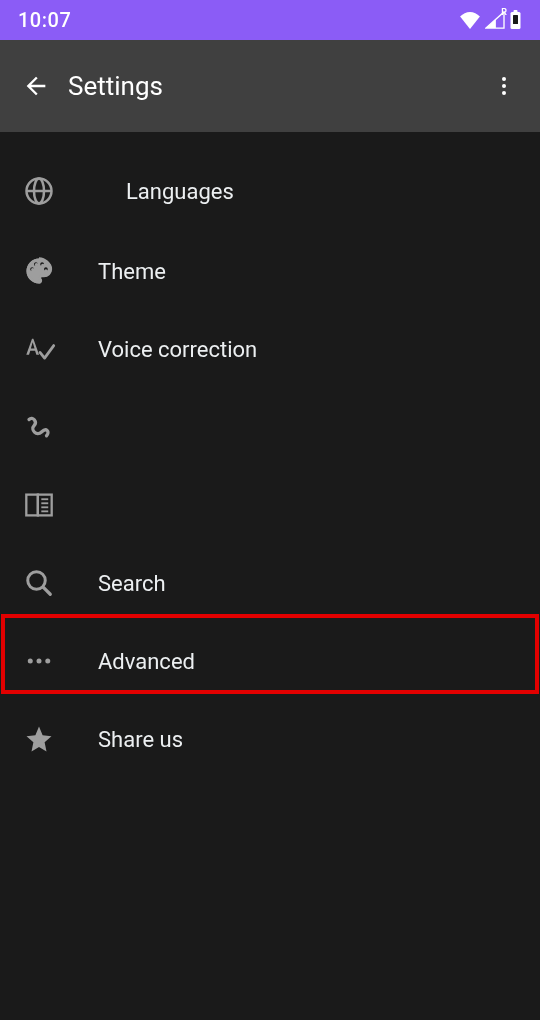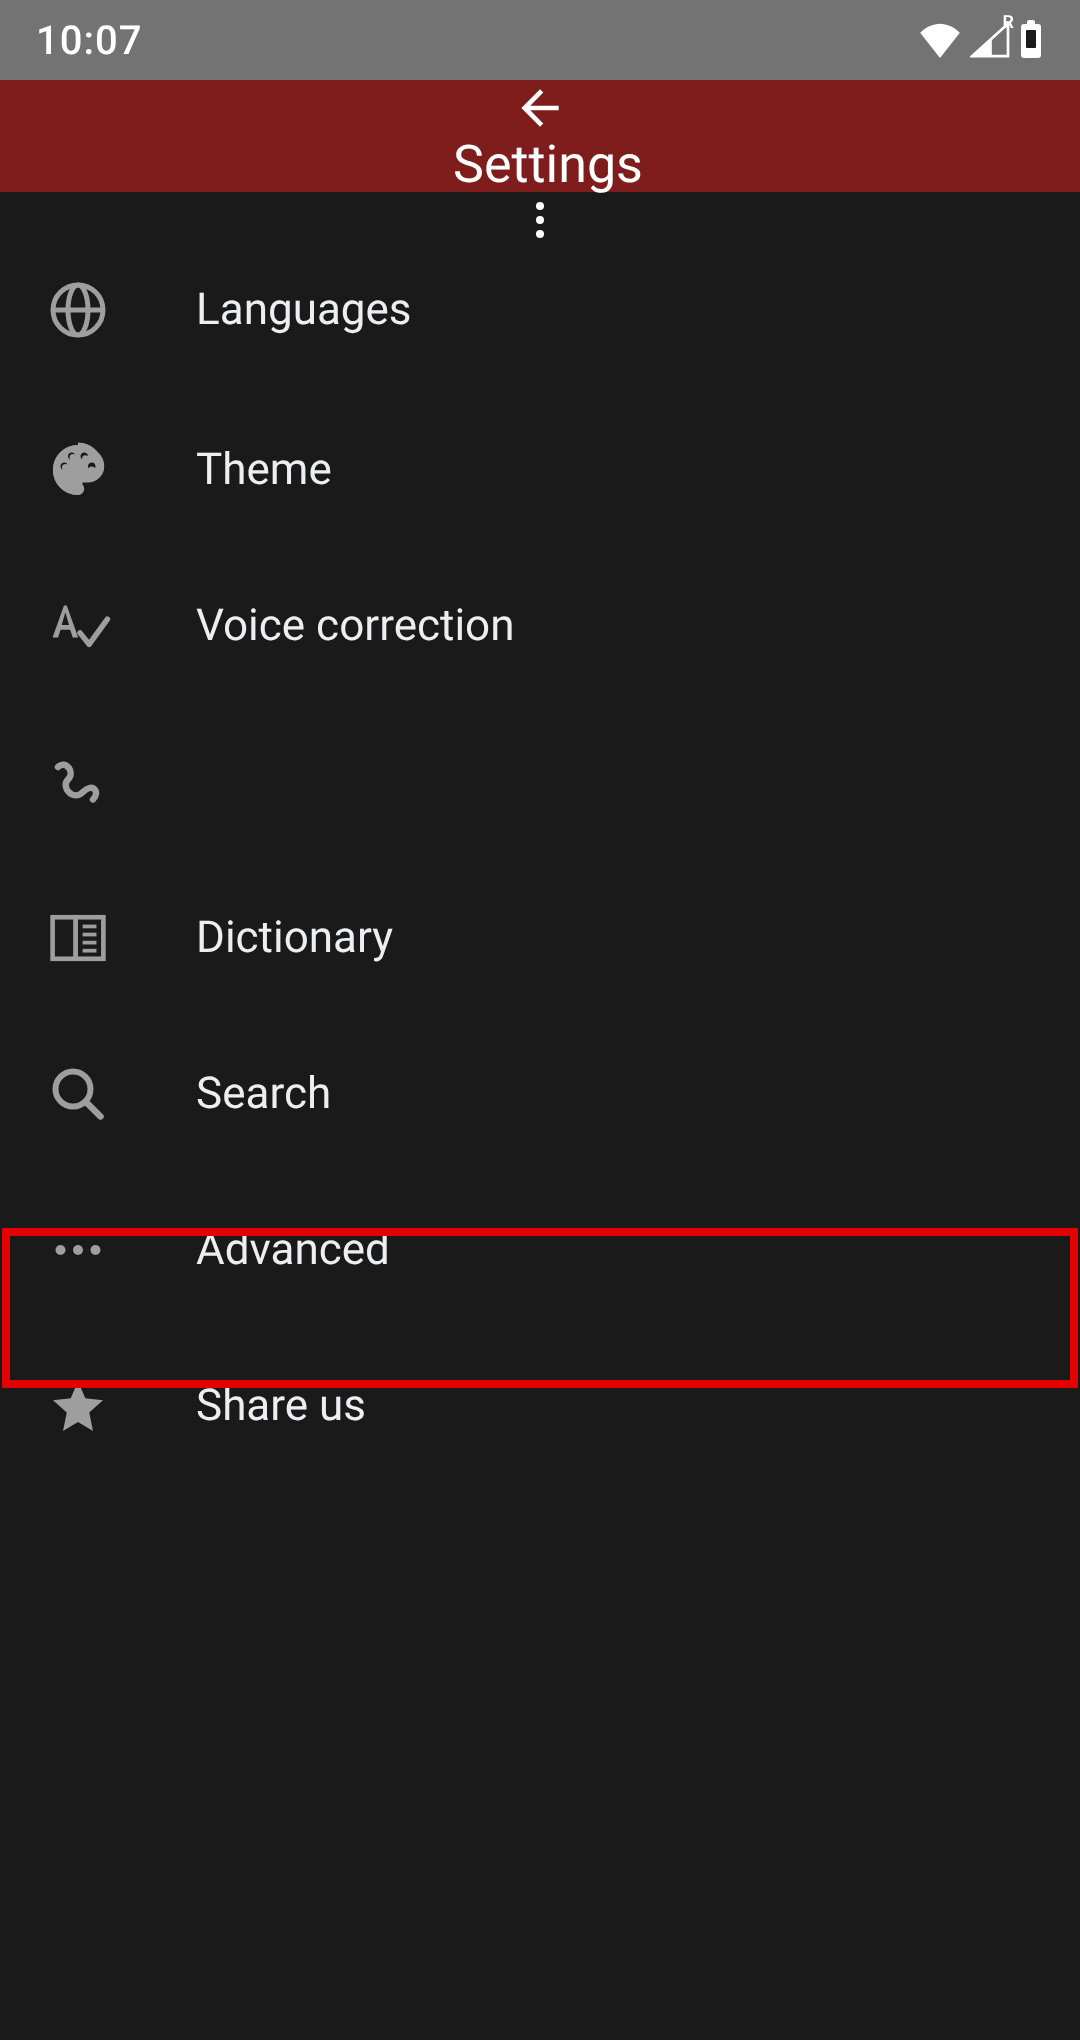--- a/index.html
+++ b/index.html
@@ -1,27 +1,27 @@
 <!DOCTYPE html>
 <html><head>
 <meta charset="utf-8">
 <style>
   * { margin:0; padding:0; box-sizing:border-box; }
   html,body { width:540px; height:1020px; background:#000; font-family:Roboto,Arial,sans-serif; overflow:hidden; }
   .screen { width:540px; height:1020px; background:#1a1a1a; position:relative; color:#fff; }
-  .statusbar { height:40px; display:flex; align-items:center; justify-content:space-between; padding:0 18px; background:#737373; }
+  .statusbar { height:40px; display:flex; align-items:center; justify-content:space-between; padding:0 18px; background:#8b5cf6; }
   .statusbar .time { font-size:20px; font-weight:500; letter-spacing:0.5px; }
   .statusbar .icons { display:flex; align-items:center; gap:4px; }
-  .appbar { height:56px; background:#7f1d1d; display:flex; align-items:center; padding:0 12px;flex-direction:column; }
+  .appbar { height:92px; background:#404040; display:flex; align-items:center; padding:0 12px; }
   .back { width:48px; height:48px; display:flex; align-items:center; justify-content:center; }
   .appbar-title { font-size:26px; font-weight:400; margin-left:8px; flex:1; }
   .overflow { width:48px; height:48px; display:flex; align-items:center; justify-content:center; }
   .list { padding-top:18px; }
   .item { display:flex; align-items:center; padding:22px 16px 22px 24px; min-height:78px; position:relative; }
-  .item.first { padding-top:26px; padding-bottom:26px; }
+  .item.first { padding-top:26px; padding-bottom:26px;gap:28px; }
   .item .iconwrap { width:52px; display:flex; align-items:center; justify-content:flex-start; }
   .item .textwrap { margin-left:22px; }
   .item .title { font-size:22px; color:#eceff1; }
   .item .subtitle { font-size:19px; color:#9e9e9e; margin-top:6px; }
   .highlight-box { position:absolute; left:1px; right:1px; top:614px; height:80px; border:4px solid #e20000; pointer-events:none; }
   svg { display:block; }
   .ico { fill:#9e9e9e; }
   .ico-stroke { stroke:#9e9e9e; fill:none; }
 </style>
 </head>
@@ -141,23 +141,20 @@
         <svg width="30" height="28" viewBox="0 0 26 22">
               <rect x="2" y="2" width="10" height="18" class="ico-stroke" stroke-width="2"></rect>
               <rect x="12" y="2" width="12" height="18" class="ico-stroke" stroke-width="2"></rect>
               <line x1="15" y1="6" x2="21" y2="6" class="ico-stroke" stroke-width="1.6"></line>
               <line x1="15" y1="9.5" x2="21" y2="9.5" class="ico-stroke" stroke-width="1.6"></line>
               <line x1="15" y1="13" x2="21" y2="13" class="ico-stroke" stroke-width="1.6"></line>
               <line x1="15" y1="16.5" x2="21" y2="16.5" class="ico-stroke" stroke-width="1.6"></line>
             </svg>
       </span>
         </div>
-      <div class="textwrap">
-        <div class="title">Dictionary</div>
-      </div>
     </div>
 
     <div class="item">
       <div class="iconwrap">
           <span>
         <svg width="30" height="30" viewBox="0 0 24 24">
               <circle cx="10" cy="10" r="7" class="ico-stroke" stroke-width="2.4"></circle>
               <line x1="15.5" y1="15.5" x2="21" y2="21" class="ico-stroke" stroke-width="2.6" stroke-linecap="round"></line>
             </svg>
       </span>

